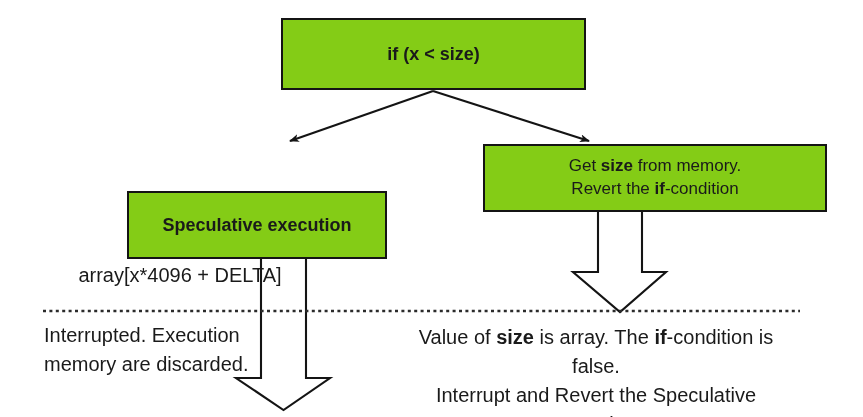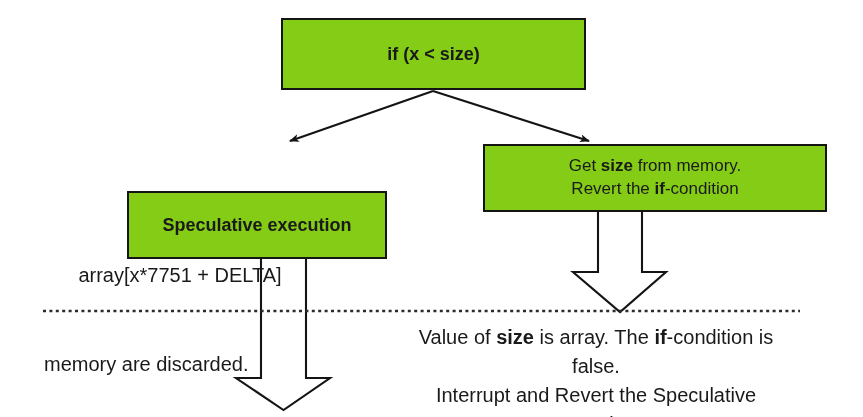--- a/index.html
+++ b/index.html
@@ -135,25 +135,25 @@
 
   <div class="node-box" id="box-right">
     <div class="node-text">
       <span>Get </span><span class="bold">size</span><span> from memory.</span><br>
       <span>Revert the </span><span class="bold">if</span><span>-condition</span>
     </div>
   </div>
 
   <div class="caption" id="caption-temp">
     <span>Temp =</span><br>
-    <span>array[x*7751 + DELTA]</span>
+    <span>array[x*4096 + DELTA]</span>
   </div>
 
   <div class="caption" id="caption-left-bottom">
-    <br>
+    <span>Interrupted. Execution</span><br>
     <span>memory are discarded.</span>
   </div>
 
   <div class="caption" id="caption-right-bottom">
     <span>Value of </span><span class="bold">size</span><span> is array. The </span><span class="bold">if</span><span>-condition is false.</span><br>
     <span>Interrupt and Revert the Speculative execution.</span>
   </div>
 
 </div>
 

